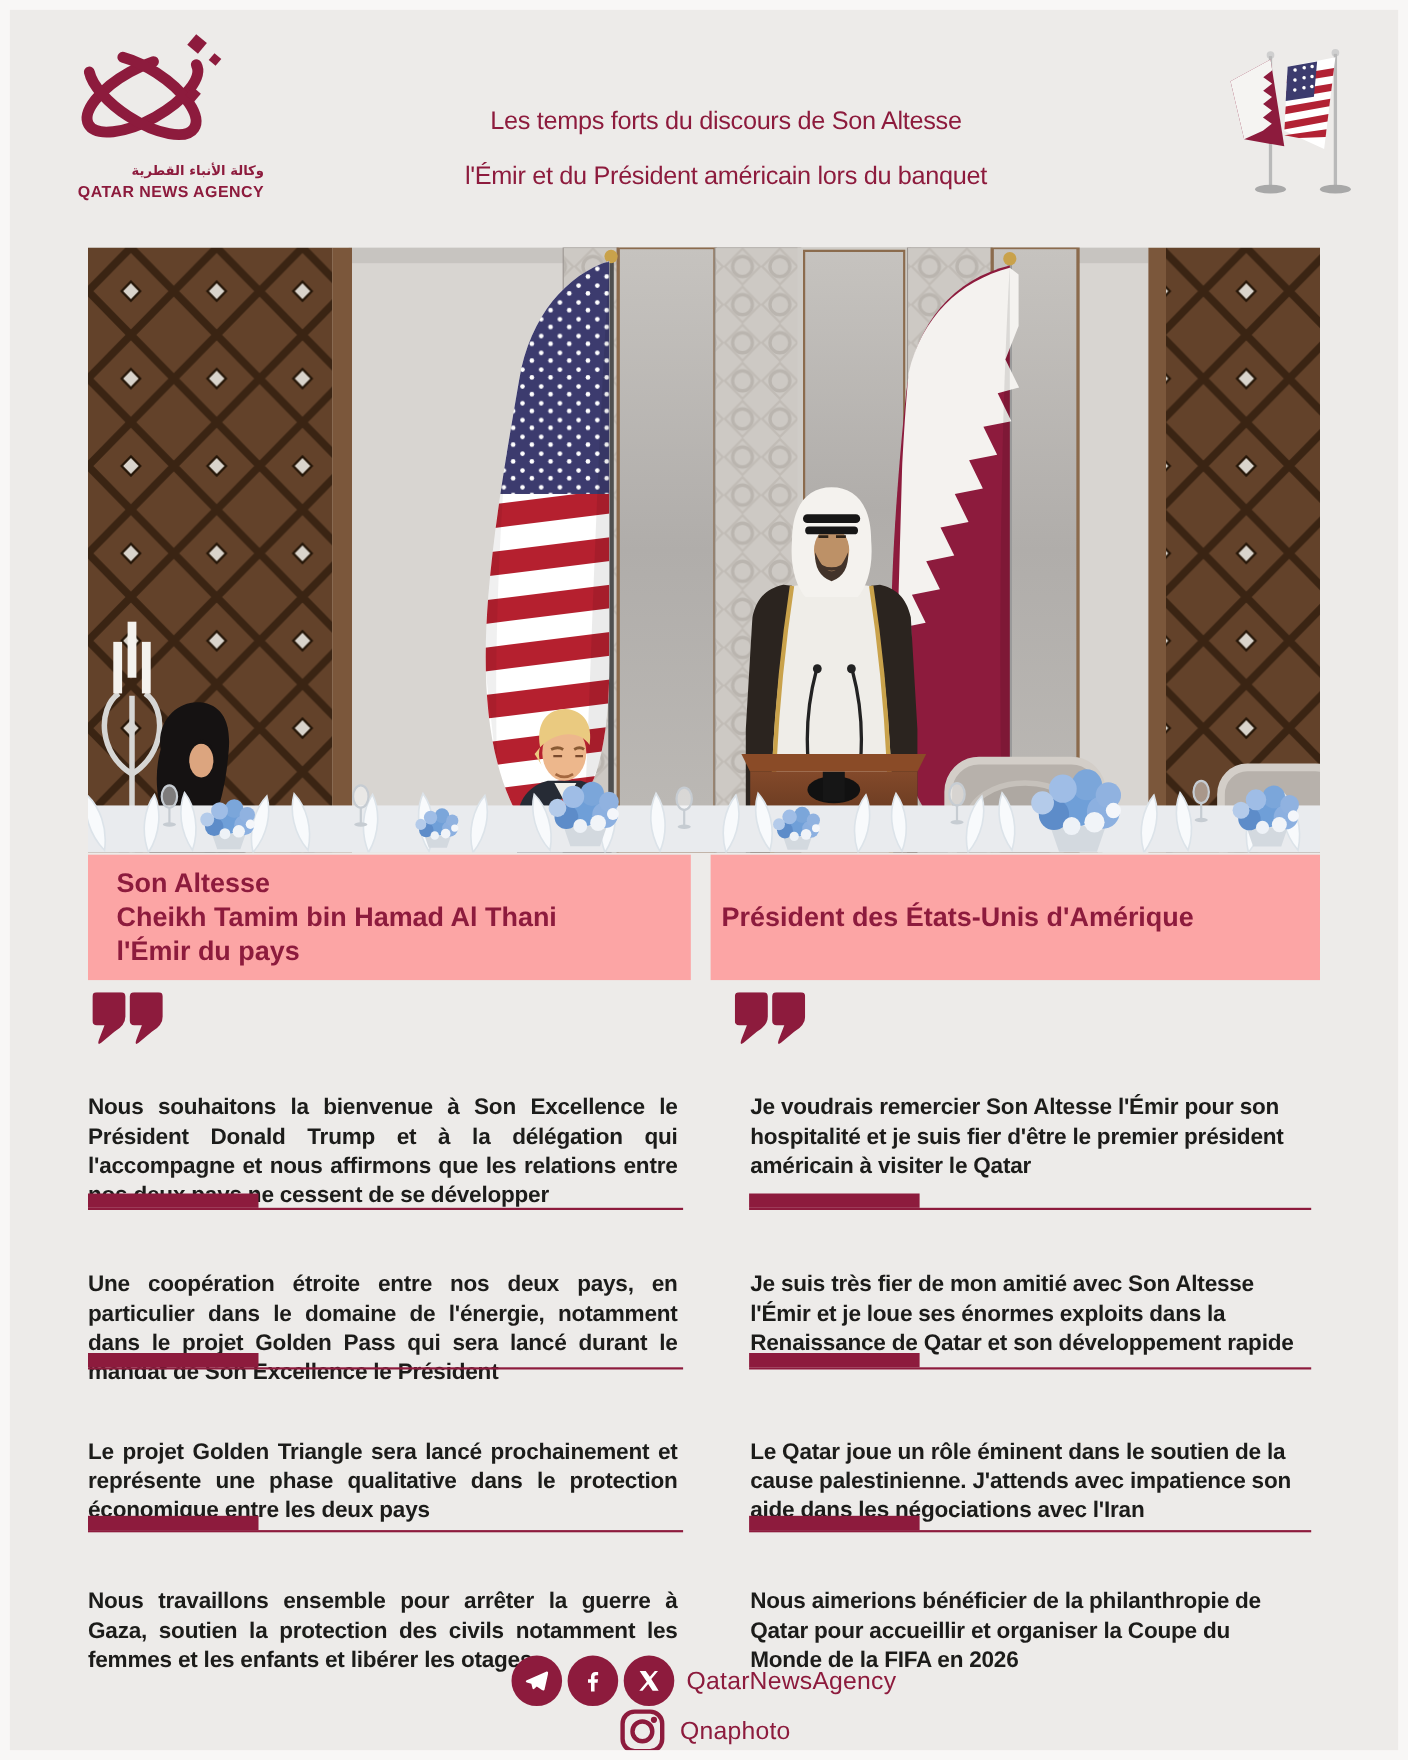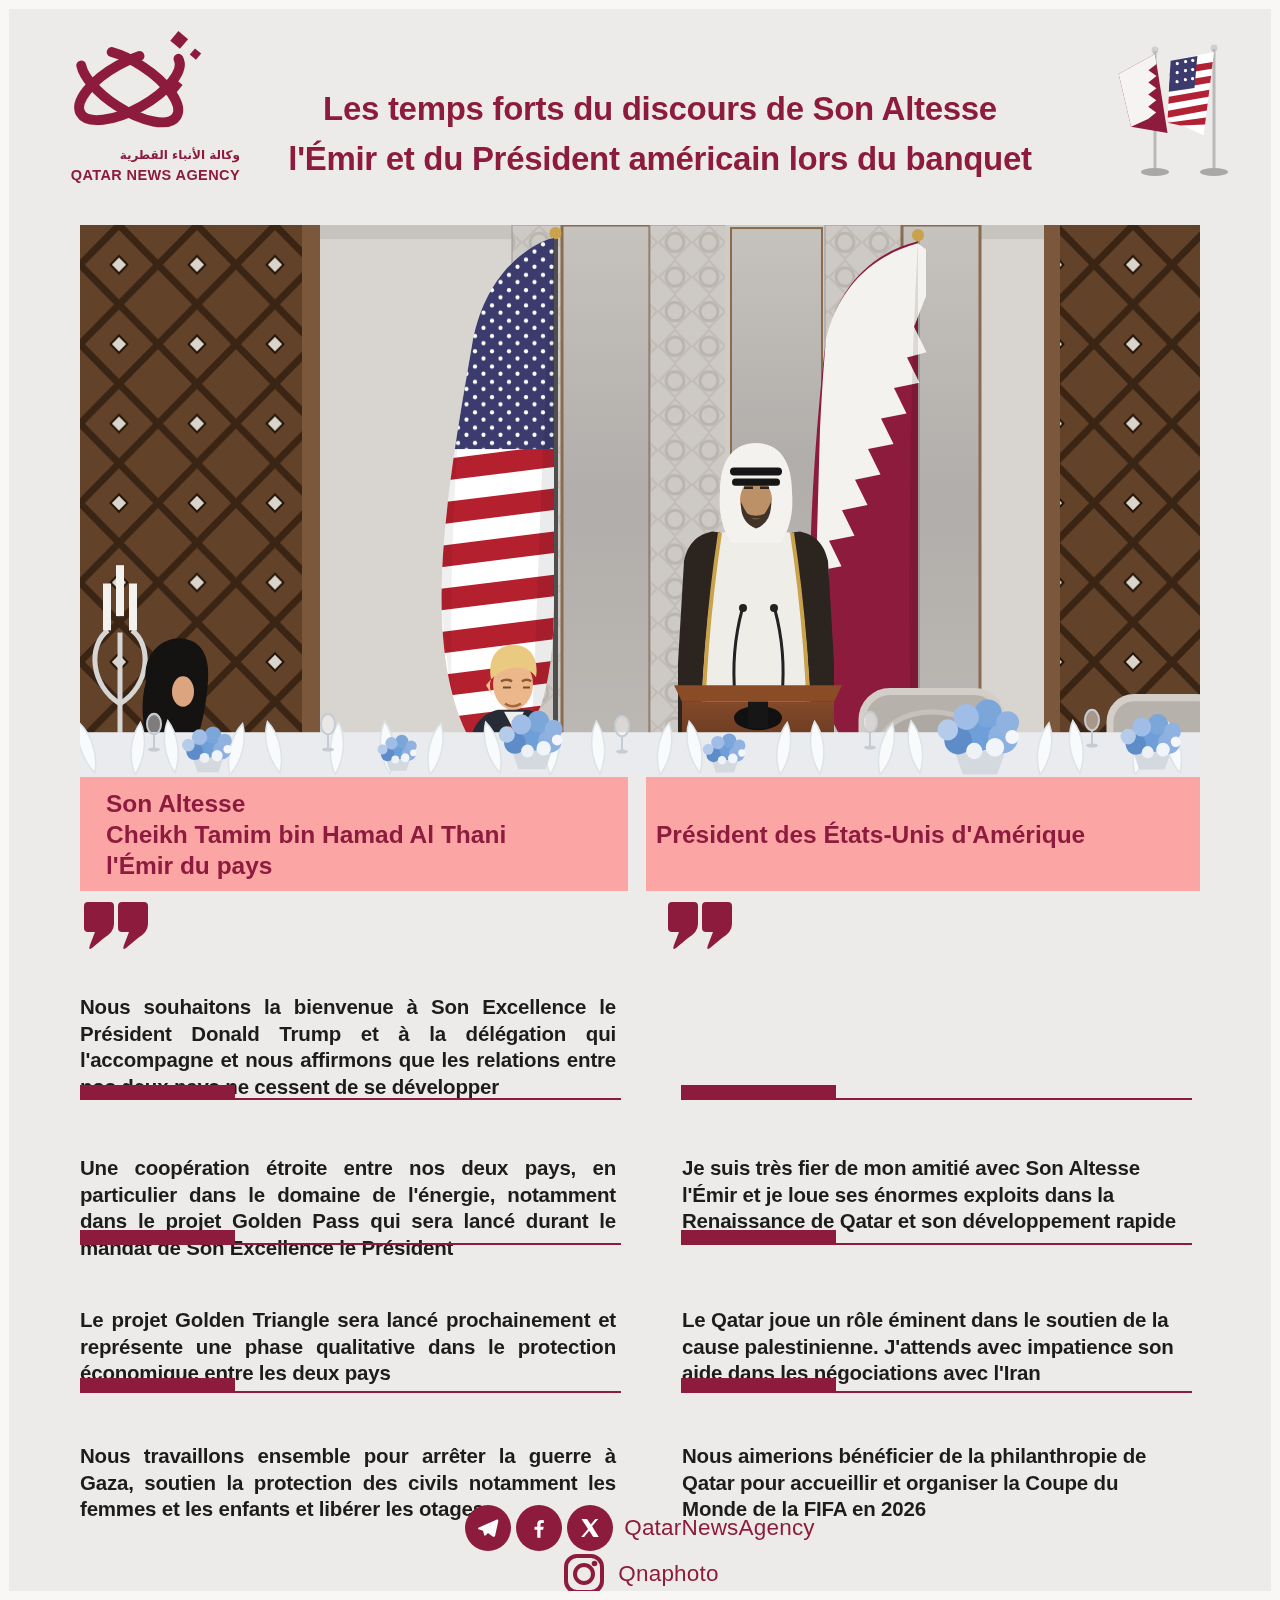--- a/index.html
+++ b/index.html
@@ -6,21 +6,21 @@
   .page{position:relative;width:1280px;height:1600px;background:#edebe9;overflow:hidden;
         font-family:"Liberation Sans",sans-serif;}
   .page::before{content:"";position:absolute;inset:0;border:9px solid #f8f7f6;pointer-events:none;z-index:50;}
 
   
   .logo{position:absolute;left:50px;top:30px;width:190px;text-align:right;}
   .logo svg{display:block;margin:0 0 2px 6px;}
   .logo-ar{font-family:"DejaVu Sans",sans-serif;font-weight:bold;font-size:12px;color:#8d1b3d;line-height:22px;}
   .logo-en{font-weight:bold;font-size:14.5px;letter-spacing:.4px;color:#8d1b3d;line-height:18px;}
   .title{position:absolute;left:210px;right:170px;top:84px;text-align:center;color:#8d1b3d;
-         font-weight:bold;font-size:33px;line-height:50px;letter-spacing:-.3px;}
+         font-weight:normal;font-size:23px;line-height:50px;letter-spacing:-.3px;}
   .miniflags{position:absolute;right:42px;top:38px;}
 
   
   .photo{position:absolute;left:80px;top:225px;width:1120px;height:550px;}
   .photo svg{display:block;width:100%;height:100%;}
 
   
   .bar{position:absolute;top:777px;height:114px;background:#fca5a5;display:flex;flex-direction:column;
        justify-content:center;color:#8d1b3d;font-weight:bold;font-size:24.5px;line-height:31px;}
   .bar-left{left:80px;width:548px;padding-left:26px;box-sizing:border-box;}
@@ -341,20 +341,21 @@
   <div class="quote qleft" style="top:1122px">Une coopération étroite entre nos deux pays, en particulier dans le domaine de l'énergie, notamment dans le projet Golden Pass qui sera lancé durant le mandat de Son Excellence le Président</div>
   <div class="divider dleft" style="top:1230px">
       <i></i>
     </div>
   <div class="quote qleft" style="top:1274px">Le projet Golden Triangle sera lancé prochainement et représente une phase qualitative dans le protection économique entre les deux pays</div>
   <div class="divider dleft" style="top:1378px">
       <i></i>
     </div>
   <div class="quote qleft" style="top:1410px">Nous travaillons ensemble pour arrêter la guerre à Gaza, soutien la protection des civils notamment les femmes et les enfants et libérer les otages</div>
 
+  <div class="quote qright" style="top:961px">Je voudrais remercier Son Altesse l'Émir pour son hospitalité et je suis fier d'être le premier président américain à visiter le Qatar</div>
   <div class="divider dright" style="top:1085px">
       <i></i>
     </div>
   <div class="quote qright" style="top:1122px">Je suis très fier de mon amitié avec Son Altesse l'Émir et je loue ses énormes exploits dans la Renaissance de Qatar et son développement rapide</div>
   <div class="divider dright" style="top:1230px">
       <i></i>
     </div>
   <div class="quote qright" style="top:1274px">Le Qatar joue un rôle éminent dans le soutien de la cause palestinienne. J'attends avec impatience son aide dans les négociations avec l'Iran</div>
   <div class="divider dright" style="top:1378px">
       <i></i>

